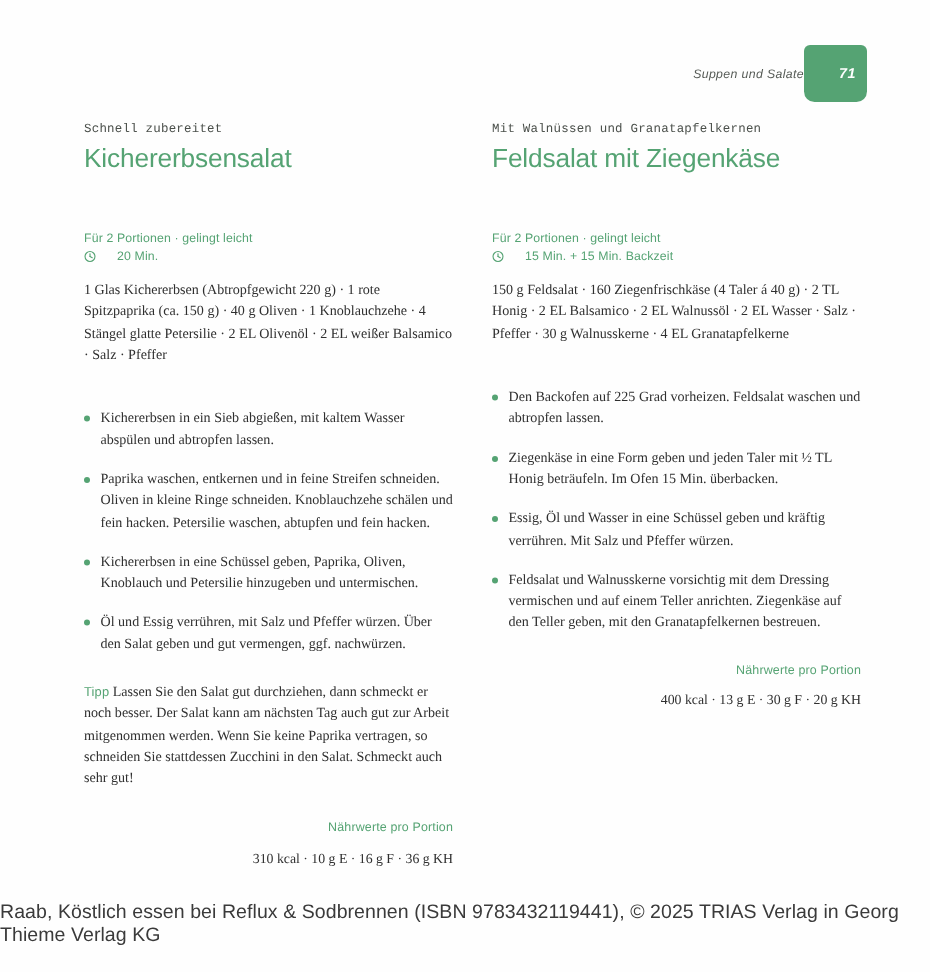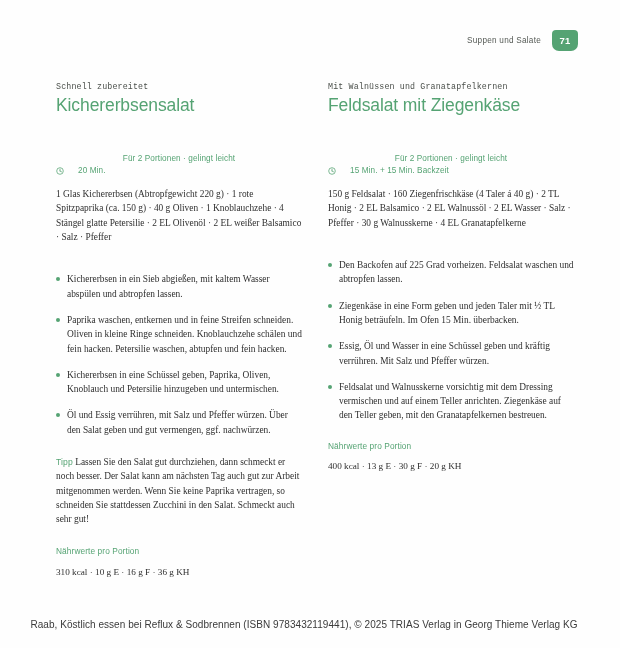--- a/index.html
+++ b/index.html
@@ -21,42 +21,43 @@
     background: #fefefe;
   }
 
   
   .running-head {
     position: absolute;
     top: 30px;
     right: 42px;
     display: flex;
     align-items: center;
-    gap: 11px;
+    font-style: italic;
   }
   .running-head-title {
     font-family: "Liberation Sans", sans-serif;
     font-size: 8.2px;
     letter-spacing: 0.25px;
     color: #555a55;
     white-space: nowrap;
   }
   .page-badge {
     width: 26px;
-    height: 21px;
+    height: 38px;
     border-radius: 4px 4px 7px 7px;
     background: #55a373;
     color: #ffffff;
     font-family: "Liberation Sans", sans-serif;
     font-size: 9.5px;
     font-weight: bold;
     display: flex;
     align-items: center;
     justify-content: center;
     letter-spacing: 0.3px;
+    padding-left: 16px;
   }
 
   
   .columns {
     position: absolute;
     top: 82px;
     left: 56px;
     right: 40px;
     display: flex;
     gap: 26px;
@@ -85,21 +86,20 @@
 
   .meta-block {
     margin-top: 39px;
   }
   .portions {
     font-family: "Liberation Sans", sans-serif;
     font-size: 8.2px;
     color: #55a373;
     margin: 0 0 3px 0;
     letter-spacing: 0.1px;
-    text-align: center;
   }
   .time-row {
     display: flex;
     align-items: center;
     gap: 14px;
     font-family: "Liberation Sans", sans-serif;
     font-size: 8.2px;
     color: #55a373;
     letter-spacing: 0.1px;
   }
@@ -154,38 +154,40 @@
 
   .nutrition {
     margin-top: 20px;
   }
   .nutrition-heading {
     font-family: "Liberation Sans", sans-serif;
     font-size: 8.3px;
     color: #55a373;
     margin: 0 0 2px 0;
     letter-spacing: 0.1px;
+    text-align: right;
   }
   .nutrition-values {
     font-size: 9.2px;
     color: #2f2f2f;
     line-height: 1.4;
+    text-align: right;
   }
 
   .col-right .nutrition { margin-top: 18px; }
 
   
   .footer {
     position: absolute;
     left: 0;
     right: 12px;
     bottom: 18px;
-    text-align: center;
-    font-family: "Liberation Sans", sans-serif;
-    font-size: 10px;
+    text-align: left;
+    font-family: "Liberation Sans", sans-serif;
+    font-size: 13px;
     color: #3a3a3a;
     letter-spacing: 0.05px;
   }
 </style>
 </head>
 <body>
 
 <div class="page">
 
   <div class="running-head">

